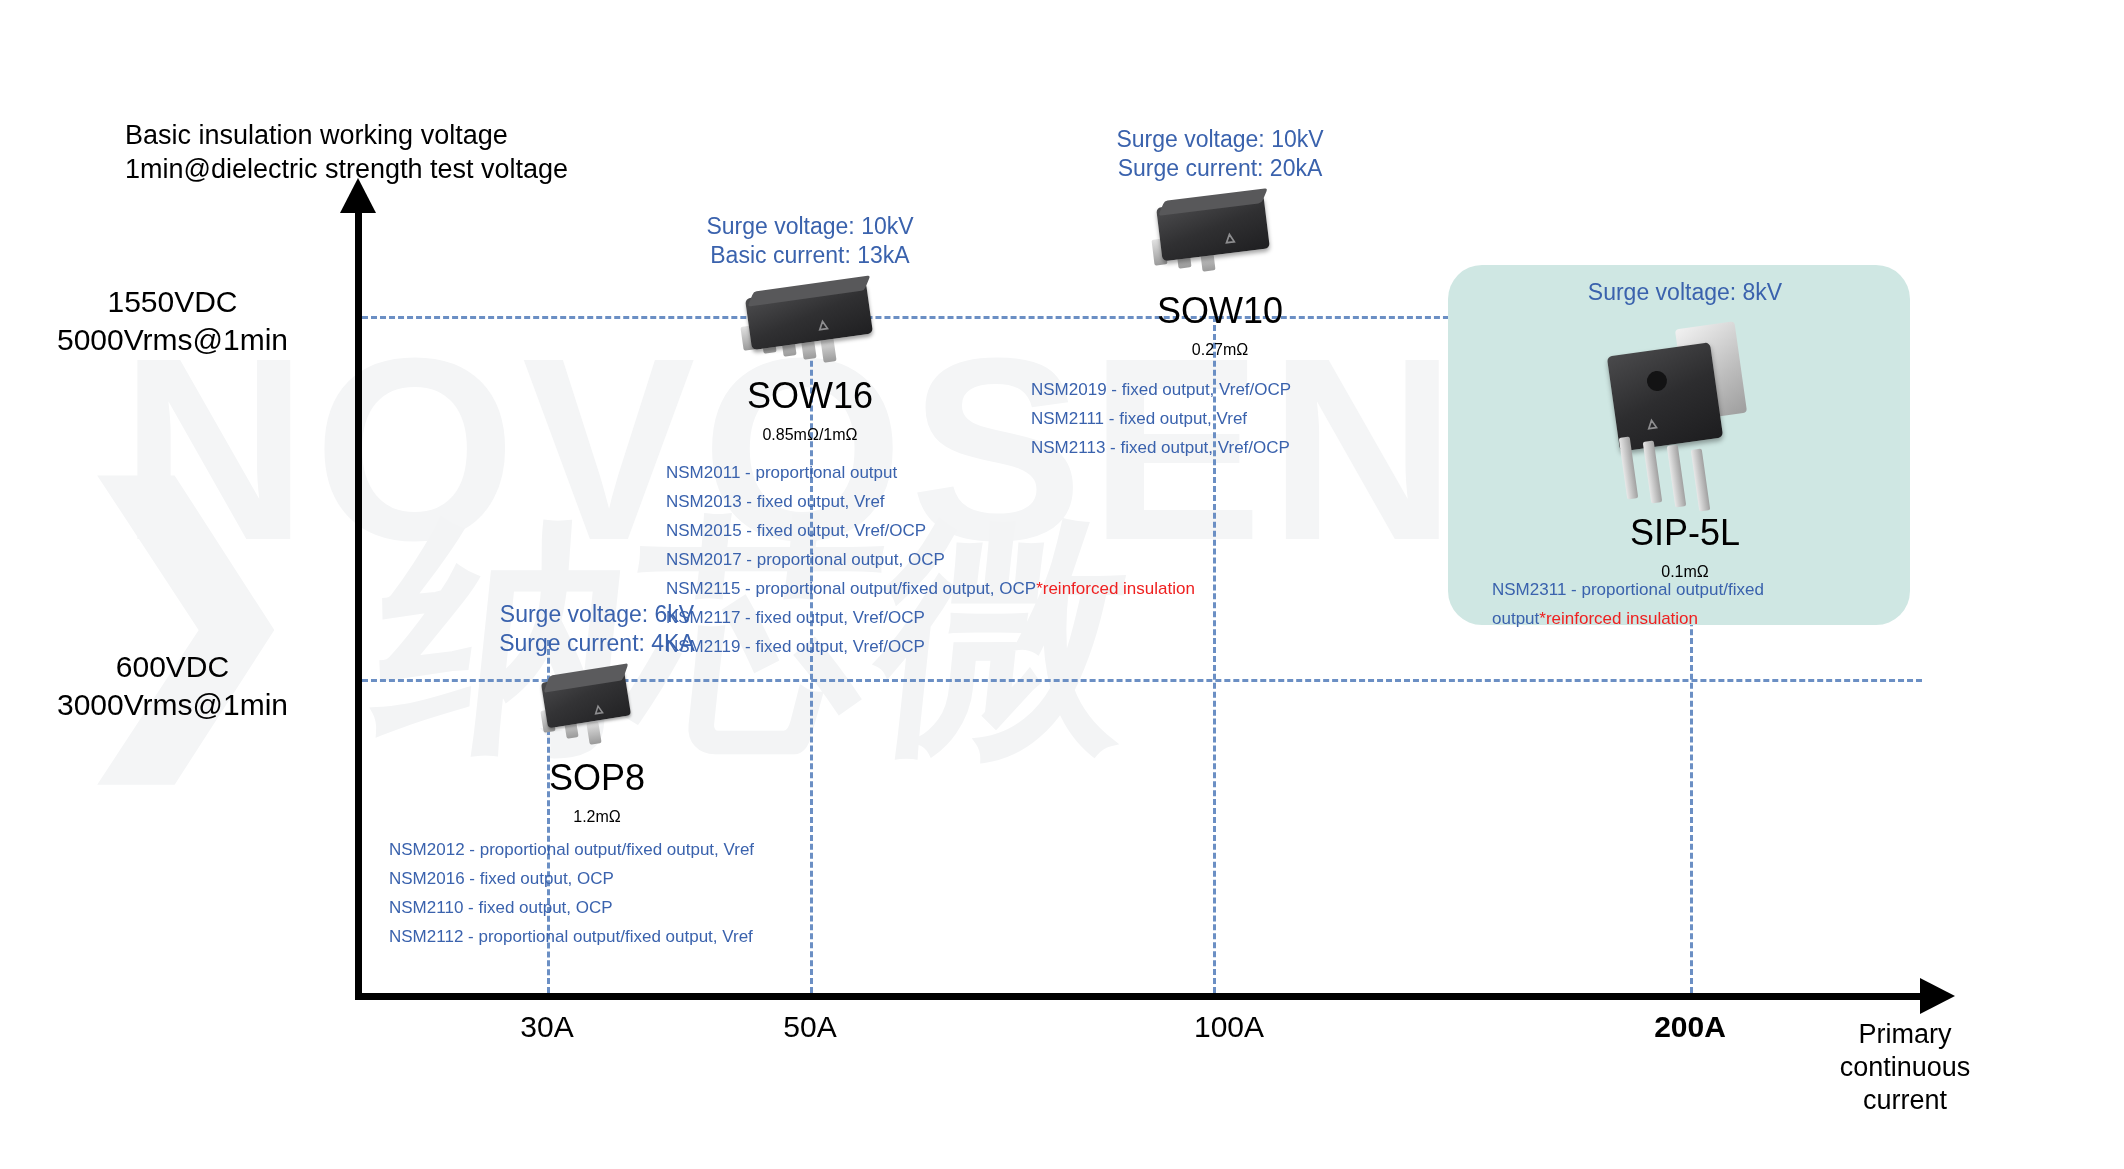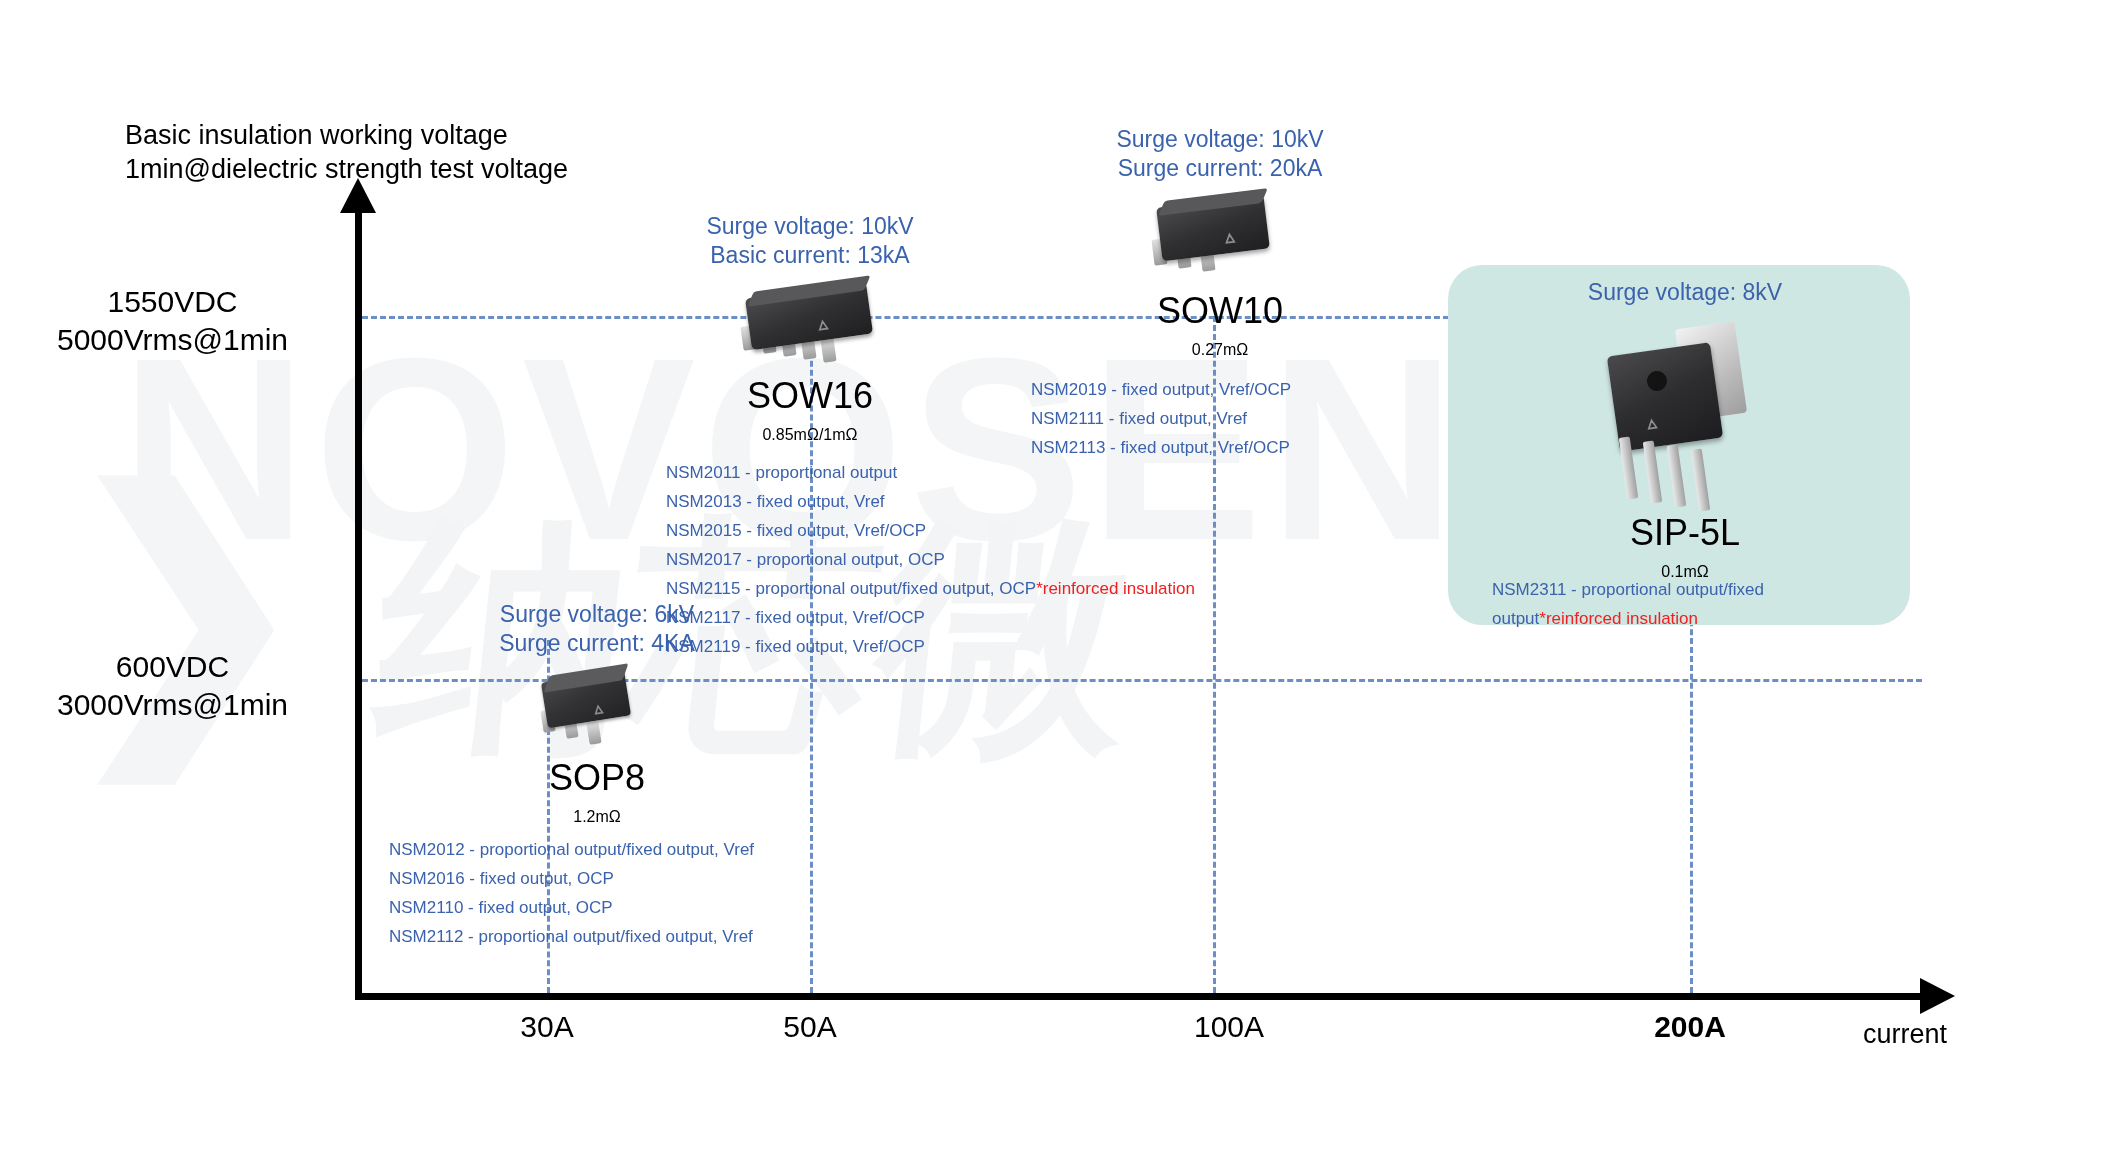--- a/index.html
+++ b/index.html
@@ -308,20 +308,21 @@
     <div>600VDC</div>
     <div>3000Vrms@1min</div>
   </div>
 
   <div class="x-tick" style="left:477px;">30A</div>
   <div class="x-tick" style="left:740px;">50A</div>
   <div class="x-tick" style="left:1159px;text-align:center;">100A</div>
   <div class="x-tick" style="left:1620px;font-weight:bold;">200A</div>
 
   <div id="x-axis-title">
+    <div>Primary continuous</div>
     <div>current</div>
   </div>
 </div>
 
 <div id="sip-panel"></div>
 
 <div class="pkg-block" style="left:447px; top:600px; width:300px;">
   <div class="surge" style="text-align:center;">
     <div>Surge voltage: 6kV</div>
     <div>Surge current: 4KA</div>

